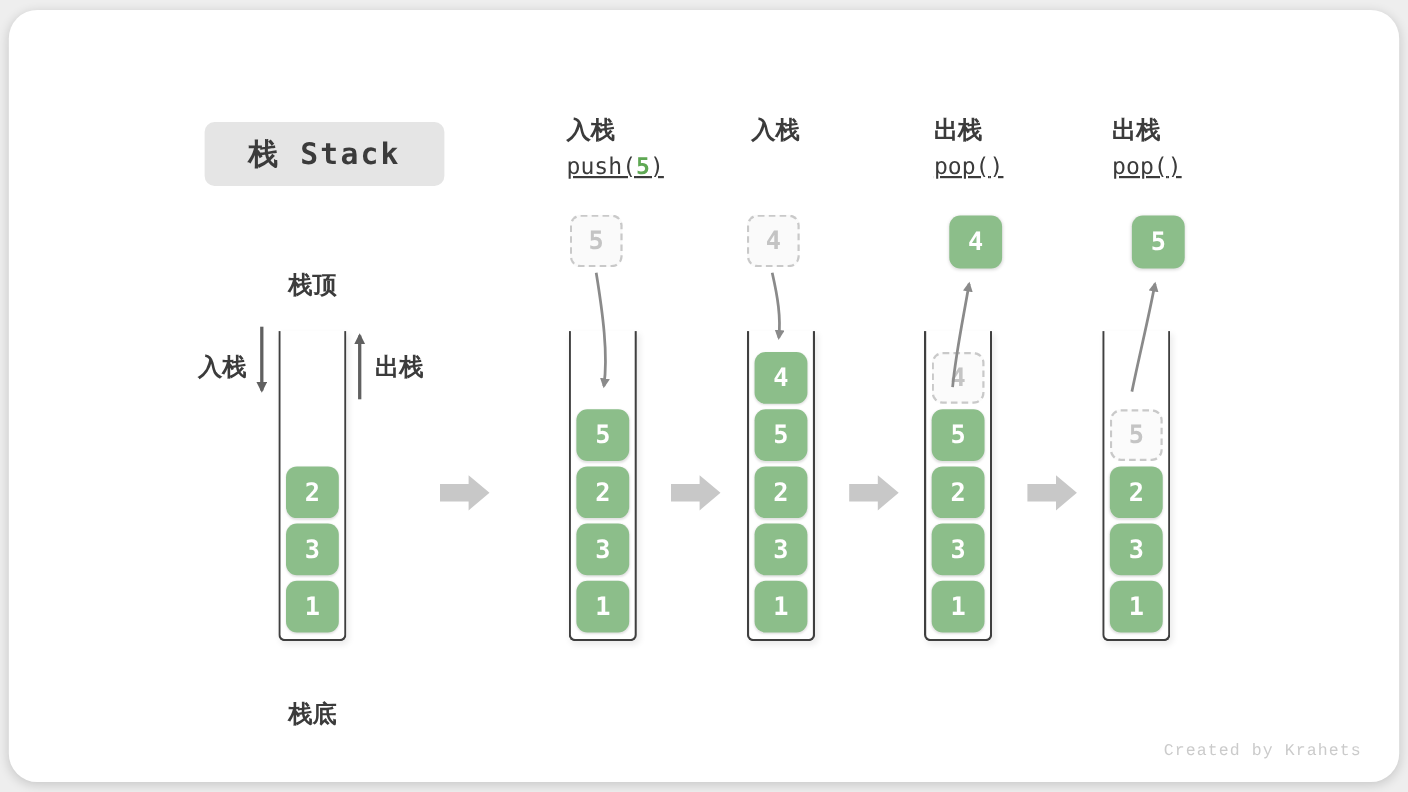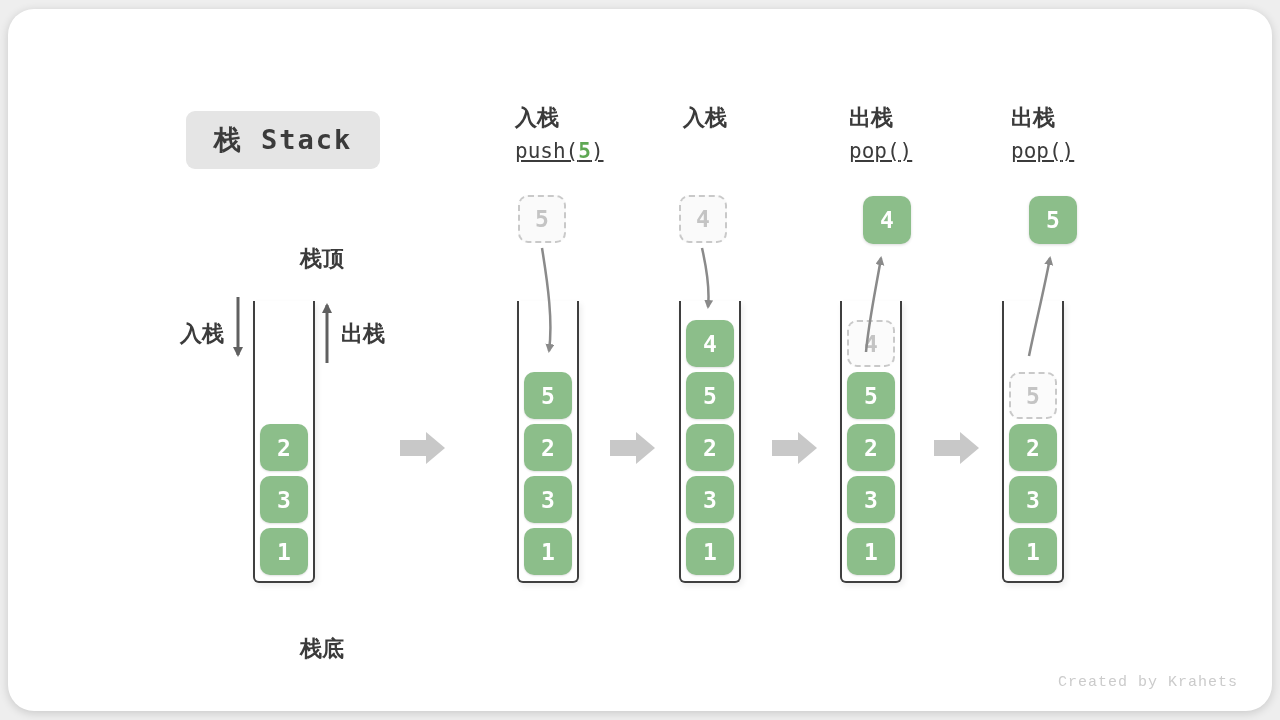--- a/index.html
+++ b/index.html
@@ -9,35 +9,35 @@
     font-family:"Liberation Sans", sans-serif;
     overflow:hidden;
   }
   #stage{position:relative;width:1280px;height:720px;}
   .card{
     position:absolute;left:8px;top:9px;width:1264px;height:702px;
     background:#ffffff;border-radius:26px;
     box-shadow:0 2px 10px rgba(0,0,0,0.16);
   }
   .title-badge{
-    position:absolute;left:186px;top:111px;width:194px;height:58px;
+    position:absolute;left:186px;top:111px;width:218px;height:58px;
     background:#e5e5e5;border-radius:9px;
     display:flex;align-items:center;justify-content:center;
     font-family:"DejaVu Sans Mono", monospace;
     font-size:27px;font-weight:700;color:#3b3b3b;letter-spacing:2px;
   }
   .op-label{position:absolute;top:103px;width:170px;color:#3b3b3b;}
   .op-name{font-size:22px;font-weight:600;line-height:30px;}
   .op-code{
     font-family:"DejaVu Sans Mono", monospace;
     font-size:21px;font-weight:500;line-height:37px;color:#3b3b3b;text-decoration:underline;
   }
   .op-code .arg{color:#5fa854;font-weight:700;}
   .legend-top,.legend-bottom{
-    position:absolute;left:224px;width:120px;text-align:right;
+    position:absolute;left:224px;width:120px;text-align:center;
     font-size:22px;font-weight:700;color:#3b3b3b;
   }
   .legend-top{top:244px;}
   .legend-bottom{top:634px;}
   .side-label{
     position:absolute;top:319px;font-size:22px;font-weight:700;color:#3b3b3b;
   }
   .side-label.push{left:150px;width:74px;text-align:right;}
   .side-label.pop{left:341px;width:74px;text-align:left;}
   .container{

